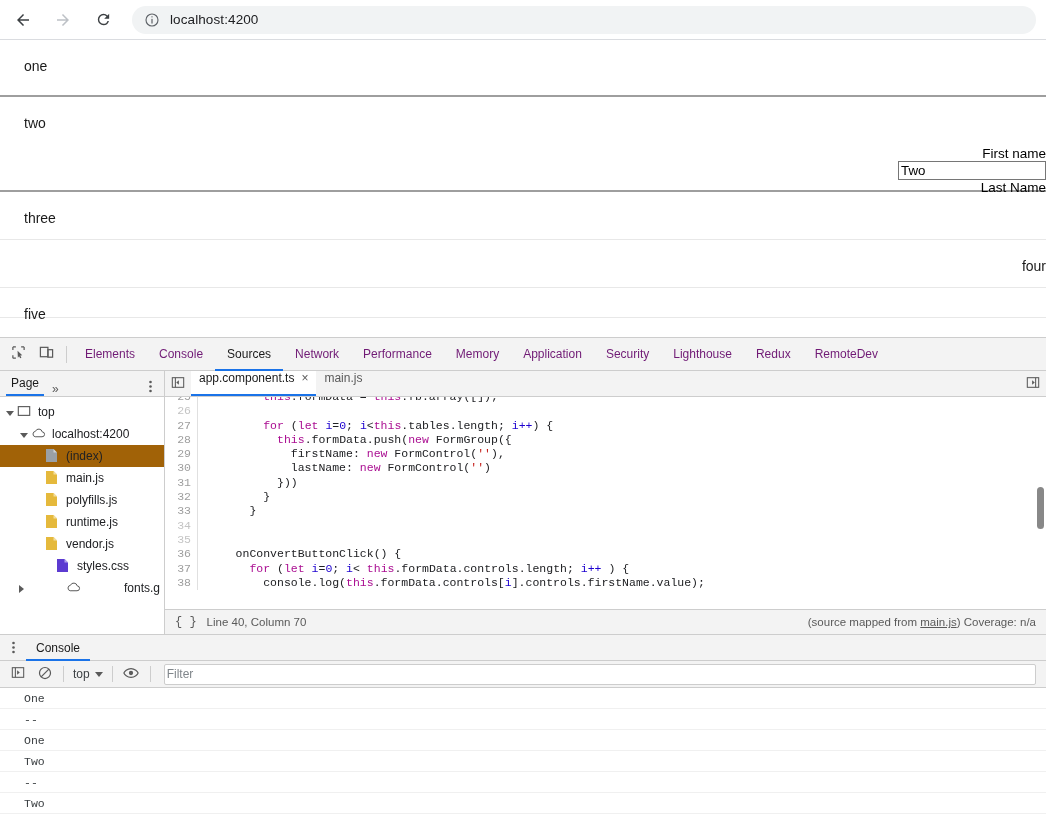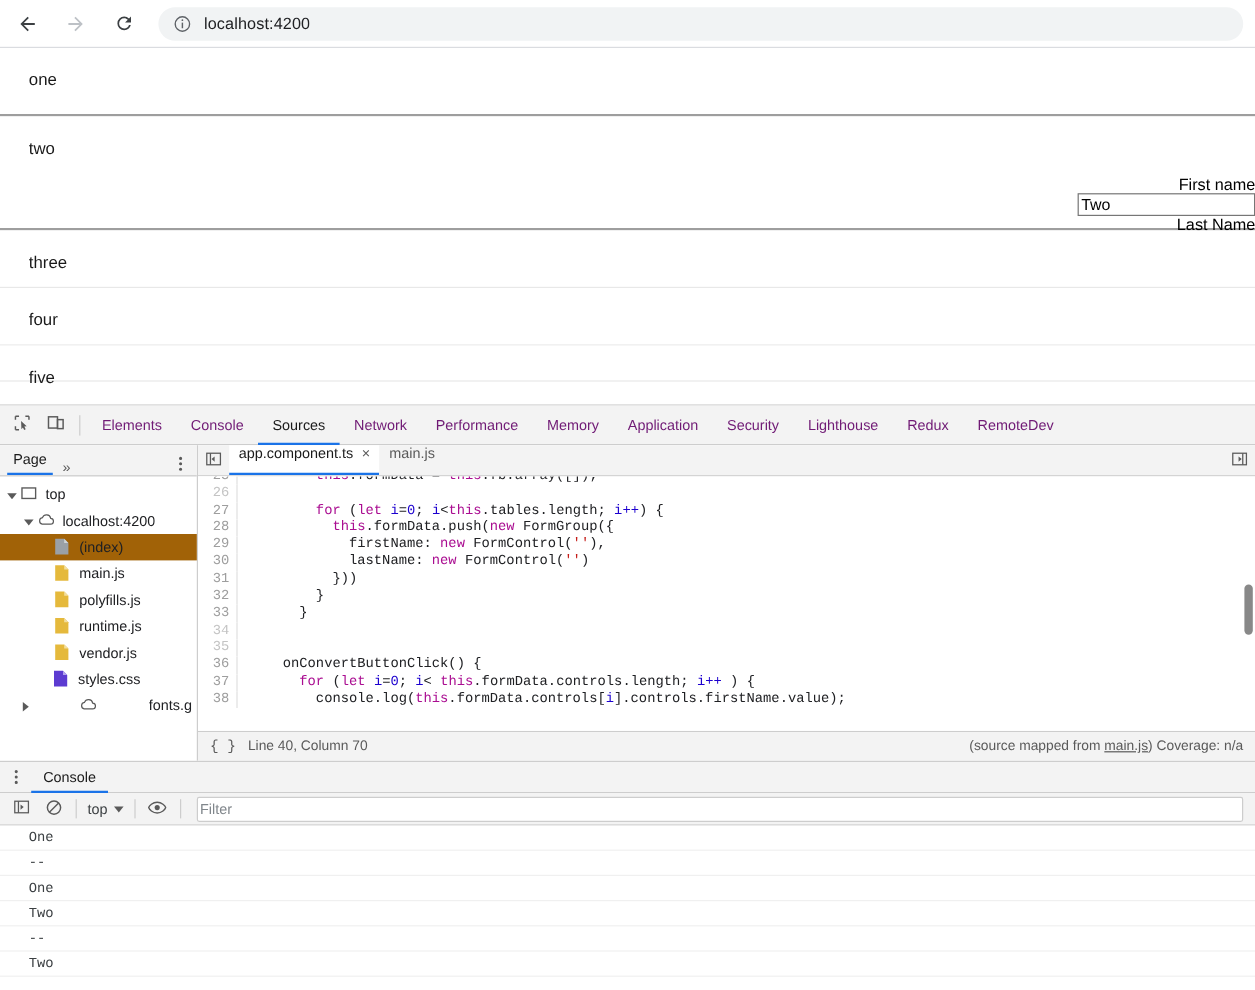--- a/index.html
+++ b/index.html
@@ -49,21 +49,21 @@
     background: #fff;
   }
   .pane-thick { border-bottom: 2px solid #9e9e9e; }
   .pane-label {
     font-size: 14px; color: #1a1a1a; padding: 18px 0 0 24px;
     line-height: 1.2;
   }
   .pane-one { height: 57px; }
   .pane-two { height: 95px; }
   .pane-three { height: 48px; }
-  .pane-four { height: 48px; }
+  .pane-four { height: 48px; text-align: right; }
   .pane-five { height: 30px; }
   .form-row {
     display: flex; align-items: flex-end;
     padding: 14px 0 0 24px; font-size: 13.5px; color: #000; flex-direction: column;
   }
   .form-row label { white-space: nowrap; font-size: 13.5px; }
   .form-row input[type=text] {
     width: 150px; height: 19px;
     border: 1px solid #767676; border-radius: 0;
     font-family: "Liberation Sans", sans-serif; font-size: 13.3px;
@@ -414,21 +414,21 @@
               <span class="tree-label">runtime.js</span>
             </div>
             <div class="tree-row" style="padding-left: 32px;">
               <span class="tw "></span>
               <span class="tree-ico"><svg width="13" height="15" viewBox="0 0 13 15">
                   <path d="M1 1h7.5L12 4.5V14H1z" fill="#e5b93c"></path>
                   <path d="M8.5 1v3.5H12z" fill="#f3dfa0"></path>
                 </svg></span>
               <span class="tree-label">vendor.js</span>
             </div>
-            <div class="tree-row" style="padding-left: 31px;">
+            <div class="tree-row" style="padding-left: 43px;">
               <span class="tw "></span>
               <span class="tree-ico"><svg width="13" height="15" viewBox="0 0 13 15">
                   <path d="M1 1h7.5L12 4.5V14H1z" fill="#5c3bd1"></path>
                   <path d="M8.5 1v3.5H12z" fill="#b3a4ec"></path>
                 </svg></span>
               <span class="tree-label">styles.css</span>
             </div>
             <div class="tree-row" style="padding-left: 16px; gap: 37px;">
               <span class="tw closed"></span>
               <span class="tree-ico"><svg width="15" height="14" viewBox="0 0 18 14">

